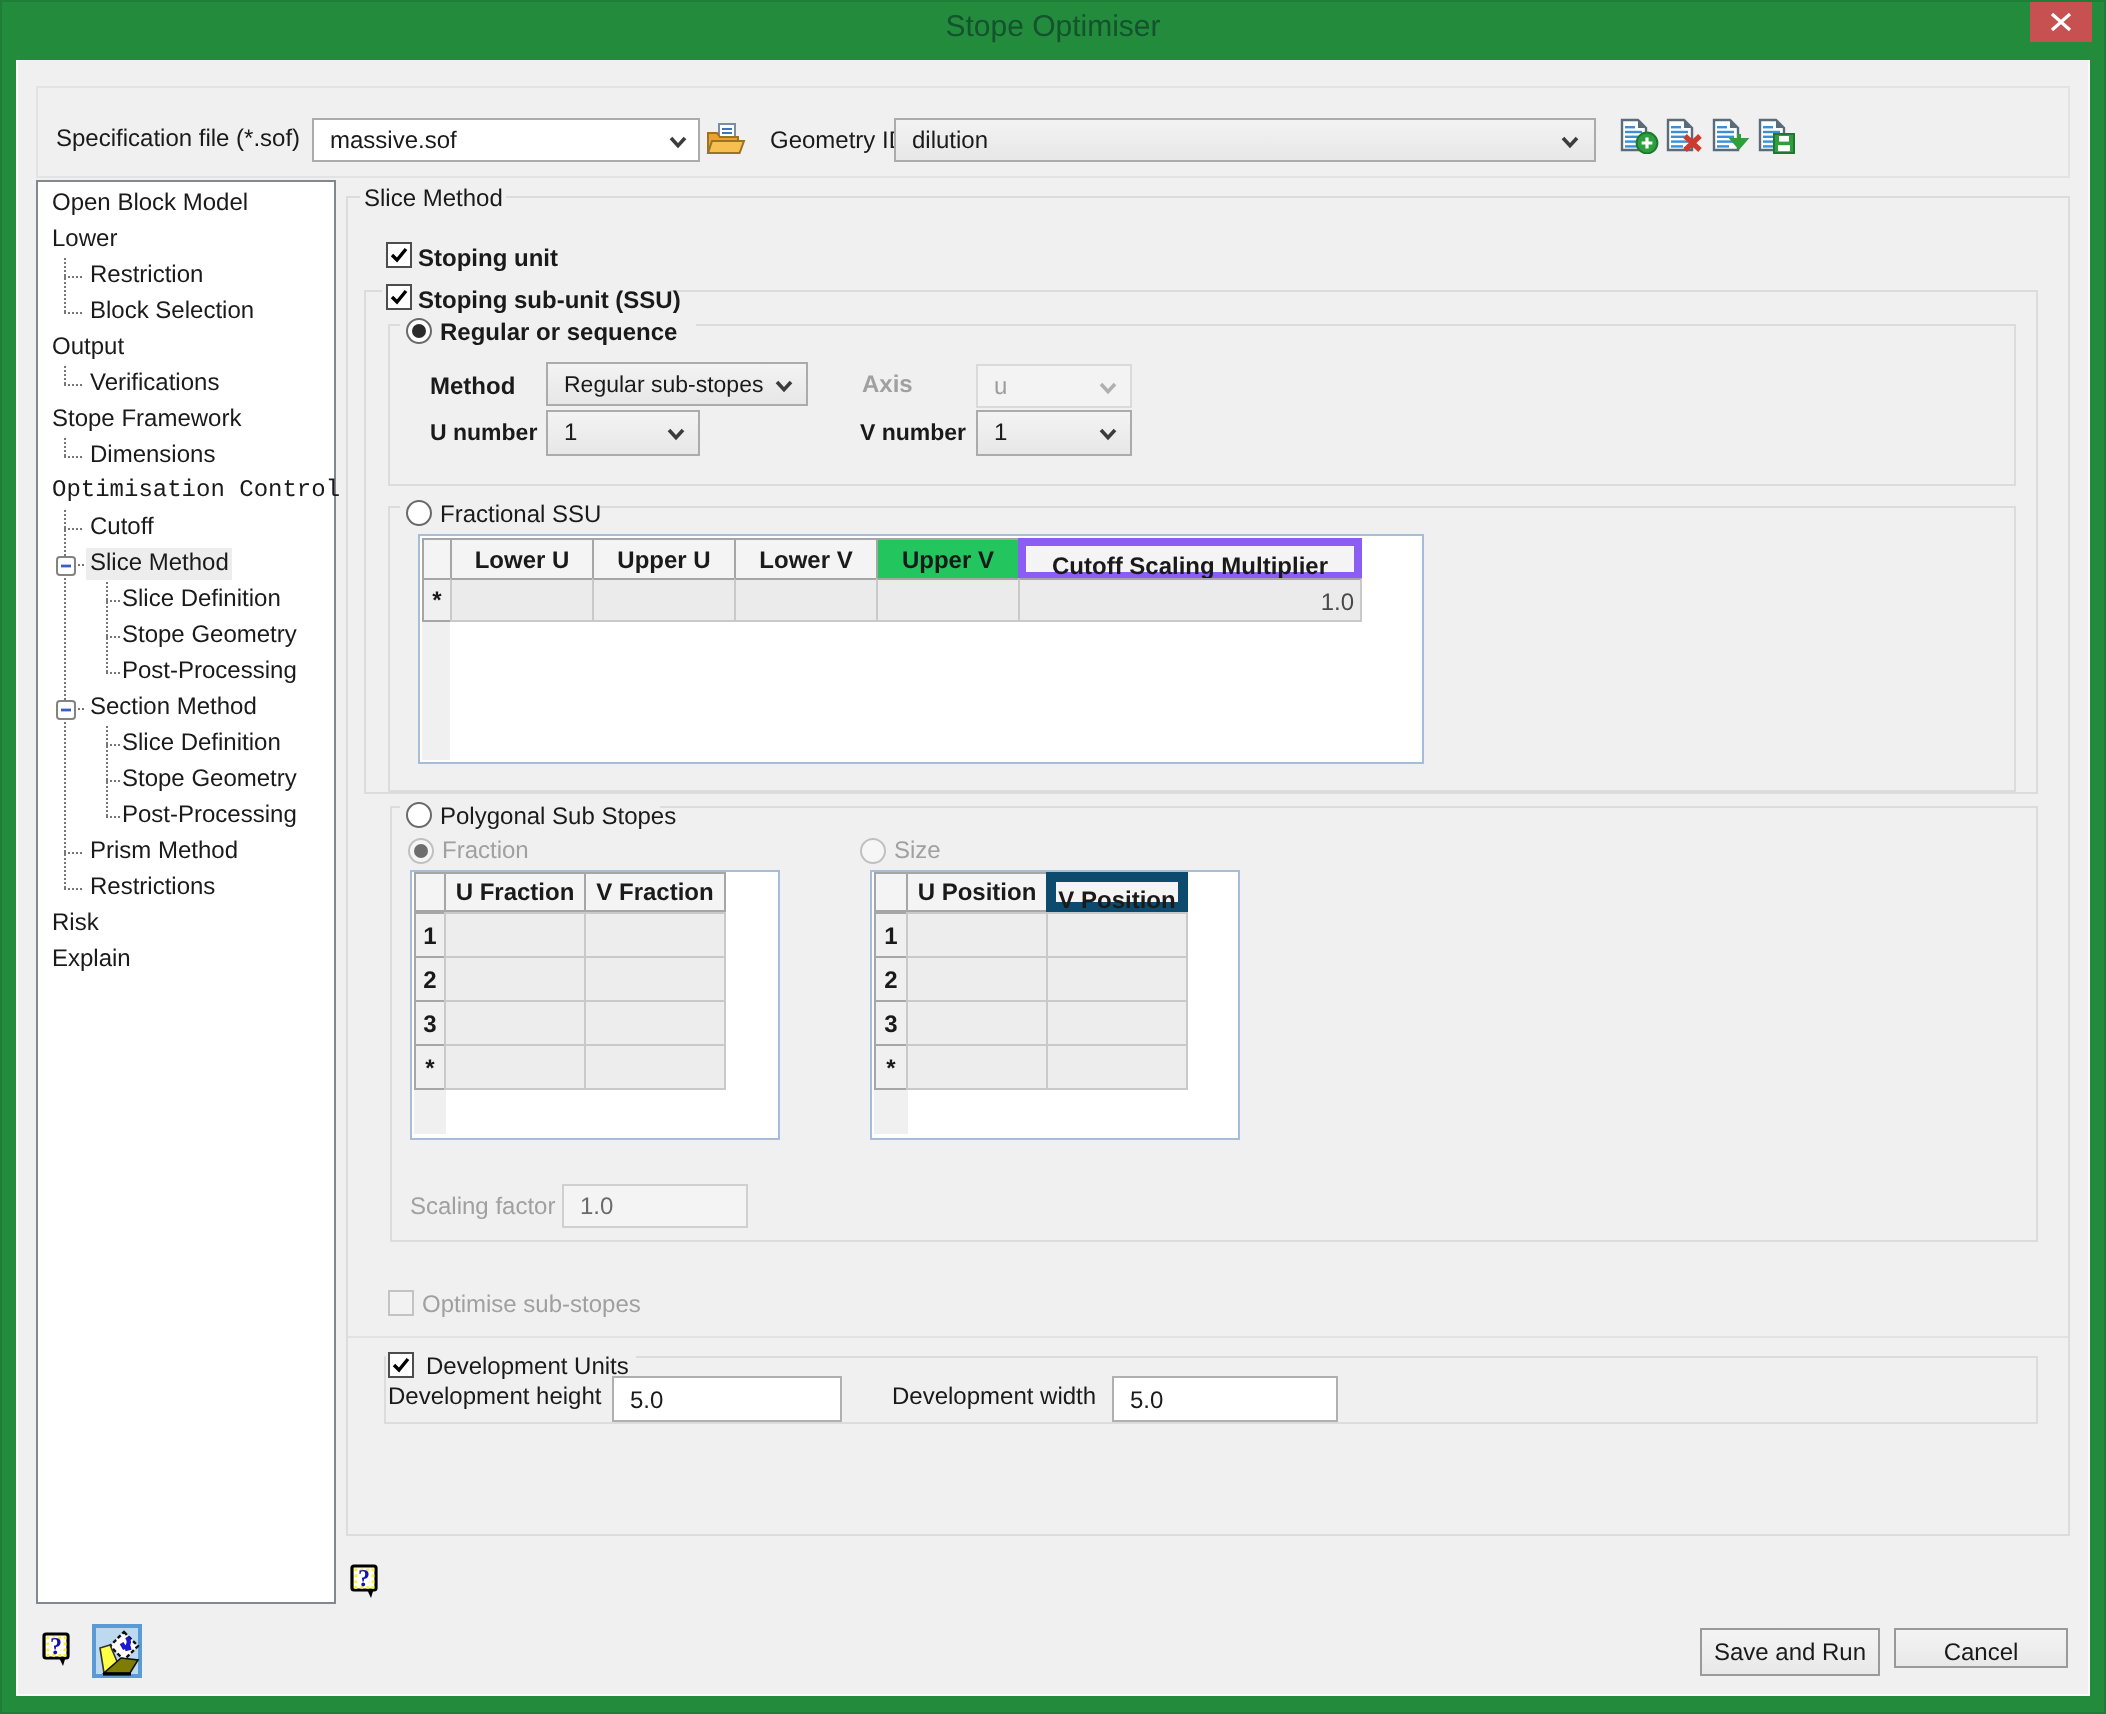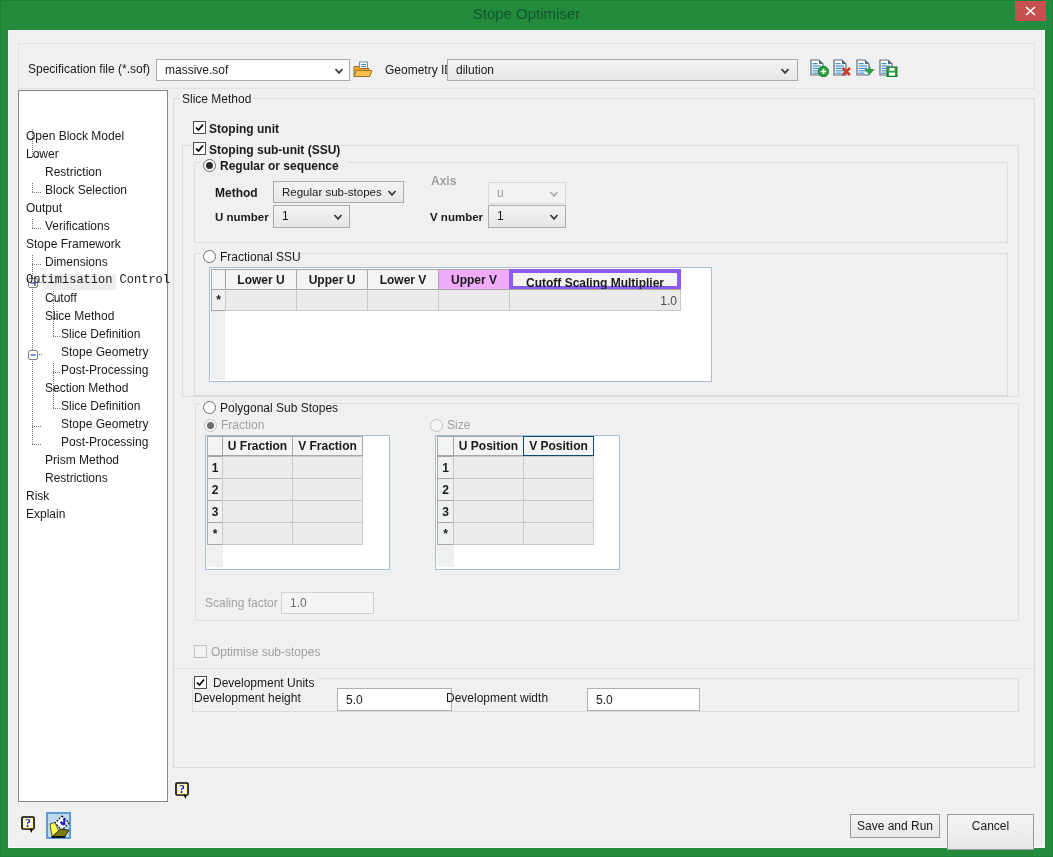--- a/index.html
+++ b/index.html
@@ -6,32 +6,32 @@
 html,body { width:1053px; height:857px; overflow:hidden; }
 body { font-family:"Liberation Sans", sans-serif; font-size:12px; color:#1a1a1a; }
 .abs { position:absolute; }
 .lbl { position:absolute; white-space:nowrap; line-height:14px; }
 .b { font-weight:bold; }
 .dis { color:#a0a0a0; }
 .combo { position:absolute; background:linear-gradient(#f3f3f3,#e7e7e7); border:1px solid #ababab; }
 .combow { position:absolute; background:#fff; border:1px solid #ababab; }
 .combod { position:absolute; background:#f3f3f3; border:1px solid #dadada; }
 .ctext { position:absolute; left:8px; top:3px; white-space:nowrap; }
-.tbox { position:absolute; background:#fff; border:1px solid #b0b0b0;margin-left:31px; }
+.tbox { position:absolute; background:#fff; border:1px solid #b0b0b0; }
 .tboxd { position:absolute; background:#f4f4f4; border:1px solid #d0d0d0; }
 .fs { position:absolute; border:1px solid #dcdcdc; }
 .cb { position:absolute; width:13px; height:13px; background:#fff; border:1px solid #4d4d4d; }
 .cbd { position:absolute; width:13px; height:13px; background:#f2f2f2; border:1px solid #c3c3c3; }
 .radio { position:absolute; width:13px; height:13px; border-radius:50%; background:#fff; border:1px solid #6a6a6a; }
 .radiod { position:absolute; width:13px; height:13px; border-radius:50%; background:#f6f6f6; border:1px solid #c0c0c0; }
 .rdot { position:absolute; left:2px; top:2px; width:7px; height:7px; border-radius:50%; background:#2b2b2b; }
 .rdotd { position:absolute; left:2px; top:2px; width:7px; height:7px; border-radius:50%; background:#6e6e6e; }
 .gridbox { position:absolute; background:#fff; border:1px solid #a7bcd9; }
 .btn { position:absolute; background:linear-gradient(#f4f4f4,#e8e8e8); border:1px solid #9a9a9a; text-align:center; color:#1a1a1a; }
-.treeitem { position:absolute; white-space:nowrap; line-height:15px;margin-top:35px; }
+.treeitem { position:absolute; white-space:nowrap; line-height:15px; }
 </style>
 </head>
 <body>
 <div class="abs" style="left:0;top:0;width:1053px;height:857px;background:#228c3c;box-shadow:inset 0 0 0 1px #1e7e35;"></div>
 <div class="abs" style="left:8px;top:30px;width:1037px;height:818px;background:#f0f0f0;border:1px solid #fbfbfb;border-top:none;"></div>
 <div class="lbl" style="left:0;top:7px;width:1053px;text-align:center;font-size:15px;color:#14532d;">Stope Optimiser</div>
 <div class="abs" style="left:1015px;top:1px;width:31px;height:20px;background:#c75050;">
 <svg width="31" height="20">
       <path d="M11 6 L20 14 M20 6 L11 14" stroke="#fff" stroke-width="1.6" fill="none"></path>
     </svg>
@@ -176,21 +176,21 @@
     <div class="rdot"></div>
   </div>
 <div class="lbl b" style="left:220px;top:159px;">Regular or sequence</div>
 <div class="lbl b" style="left:215px;top:186px;">Method</div>
 <div class="combo" style="left:273px;top:181px;width:131px;height:22px;">
     <div class="ctext" style=""><span style="font-size:11.5px">Regular sub-stopes</span></div>
     <svg style="position:absolute;right:5px;top:5px;" width="12" height="12">
       <path d="M2.5 4 L6 7.8 L9.5 4" stroke="#3c3c3c" stroke-width="1.8" fill="none"></path>
     </svg>
   </div>
-<div class="lbl b dis" style="left:431px;top:174px;">Axis</div>
+<div class="lbl b dis" style="left:431px;top:185px;">Axis</div>
 <div class="combod" style="left:488px;top:182px;width:78px;height:22px;">
     <div class="ctext" style=" color:#9d9d9d;">u</div>
     <svg style="position:absolute;right:5px;top:5px;" width="12" height="12">
       <path d="M2.5 4 L6 7.8 L9.5 4" stroke="#b0b0b0" stroke-width="1.8" fill="none"></path>
     </svg>
   </div>
 <div class="lbl b" style="left:215px;top:210px;font-size:11.5px;">U number</div>
 <div class="combo" style="left:273px;top:205px;width:77px;height:23px;">
     <div class="ctext" style="">1</div>
     <svg style="position:absolute;right:5px;top:5px;" width="12" height="12">
@@ -211,21 +211,21 @@
 <div class="gridbox" style="left:209px;top:267px;width:503px;height:115px;"></div>
 <div class="abs" style="left:211px;top:269px;width:14px;height:111px;background:#f0f0f0;"></div>
 <div class="abs" style="left:211px;top:269px;width:15px;height:21px;background:#f4f4f4;border:1px solid #a6a6a6;"></div>
 <div class="abs" style="left:211px;top:289px;width:15px;height:22px;background:#f0f0f0;border:1px solid #a6a6a6;text-align:center;font-weight:bold;line-height:21px;">*</div>
 <div class="abs" style="left:225px;top:269px;width:72px;height:21px;background:#f4f4f4;border:1px solid #a6a6a6;text-align:center;font-weight:bold;line-height:20px;">Lower U</div>
 <div class="abs" style="left:225px;top:289px;width:72px;height:22px;background:#ebebeb;border:1px solid #c9c9c9;border-top:1px solid #a6a6a6;"></div>
 <div class="abs" style="left:296px;top:269px;width:72px;height:21px;background:#f4f4f4;border:1px solid #a6a6a6;text-align:center;font-weight:bold;line-height:20px;">Upper U</div>
 <div class="abs" style="left:296px;top:289px;width:72px;height:22px;background:#ebebeb;border:1px solid #c9c9c9;border-top:1px solid #a6a6a6;"></div>
 <div class="abs" style="left:367px;top:269px;width:72px;height:21px;background:#f4f4f4;border:1px solid #a6a6a6;text-align:center;font-weight:bold;line-height:20px;">Lower V</div>
 <div class="abs" style="left:367px;top:289px;width:72px;height:22px;background:#ebebeb;border:1px solid #c9c9c9;border-top:1px solid #a6a6a6;"></div>
-<div class="abs" style="left:438px;top:269px;width:72px;height:21px;background:#f0abfc;border:1px solid #a6a6a6;text-align:center;font-weight:bold;line-height:20px;">Upper V</div>
+<div class="abs" style="left:438px;top:269px;width:72px;height:21px;background:#22c55e;border:1px solid #a6a6a6;text-align:center;font-weight:bold;line-height:20px;">Upper V</div>
 <div class="abs" style="left:438px;top:289px;width:72px;height:22px;background:#ebebeb;border:1px solid #c9c9c9;border-top:1px solid #a6a6a6;"></div>
 <div class="abs" style="left:509px;top:269px;width:172px;height:21px;background:#f4f4f4;border:4px solid #8b5cf6;text-align:center;font-weight:bold;line-height:20px;">Cutoff Scaling Multiplier</div>
 <div class="abs" style="left:509px;top:289px;width:172px;height:22px;background:#ebebeb;border:1px solid #c9c9c9;border-top:1px solid #a6a6a6;">
     <div style="position:absolute;right:3px;top:4px;color:#4a4a4a;">1.0</div>
   </div>
 <div class="fs" style="left:195px;top:403px;width:824px;height:218px;"></div>
 <div class="abs" style="left:200px;top:398px;width:130px;height:11px;background:#f0f0f0;"></div>
 <div class="radio" style="left:203px;top:401px;"></div>
 <div class="lbl" style="left:220px;top:401px;">Polygonal Sub Stopes</div>
 <div class="radiod" style="left:204px;top:419px;">
@@ -248,21 +248,21 @@
 <div class="abs" style="left:207px;top:500px;width:16px;height:23px;background:#f0f0f0;border:1px solid #a6a6a6;text-align:center;font-weight:bold;line-height:22px;">3</div>
 <div class="abs" style="left:222px;top:500px;width:71px;height:23px;background:#ededed;border:1px solid #c9c9c9;"></div>
 <div class="abs" style="left:292px;top:500px;width:71px;height:23px;background:#ededed;border:1px solid #c9c9c9;"></div>
 <div class="abs" style="left:207px;top:522px;width:16px;height:23px;background:#f0f0f0;border:1px solid #a6a6a6;text-align:center;font-weight:bold;line-height:22px;">*</div>
 <div class="abs" style="left:222px;top:522px;width:71px;height:23px;background:#ededed;border:1px solid #c9c9c9;"></div>
 <div class="abs" style="left:292px;top:522px;width:71px;height:23px;background:#ededed;border:1px solid #c9c9c9;"></div>
 <div class="gridbox" style="left:435px;top:435px;width:185px;height:135px;"></div>
 <div class="abs" style="left:437px;top:436px;width:17px;height:131px;background:#f0f0f0;"></div>
 <div class="abs" style="left:437px;top:436px;width:17px;height:20px;background:#f4f4f4;border:1px solid #a6a6a6;"></div>
 <div class="abs" style="left:453px;top:436px;width:71px;height:20px;background:#f4f4f4;border:1px solid #a6a6a6;text-align:center;font-weight:bold;line-height:19px;">U Position</div>
-<div class="abs" style="left:523px;top:436px;width:71px;height:20px;background:#f4f4f4;border:1px solid #0c4a6e;text-align:center;font-weight:bold;line-height:19px;">V Position</div>
+<div class="abs" style="left:523px;top:436px;width:71px;height:20px;background:#f4f4f4;border:5px solid #0c4a6e;text-align:center;font-weight:bold;line-height:19px;">V Position</div>
 <div class="abs" style="left:437px;top:456px;width:17px;height:23px;background:#f0f0f0;border:1px solid #a6a6a6;text-align:center;font-weight:bold;line-height:22px;">1</div>
 <div class="abs" style="left:453px;top:456px;width:71px;height:23px;background:#ededed;border:1px solid #c9c9c9;"></div>
 <div class="abs" style="left:523px;top:456px;width:71px;height:23px;background:#ededed;border:1px solid #c9c9c9;"></div>
 <div class="abs" style="left:437px;top:478px;width:17px;height:23px;background:#f0f0f0;border:1px solid #a6a6a6;text-align:center;font-weight:bold;line-height:22px;">2</div>
 <div class="abs" style="left:453px;top:478px;width:71px;height:23px;background:#ededed;border:1px solid #c9c9c9;"></div>
 <div class="abs" style="left:523px;top:478px;width:71px;height:23px;background:#ededed;border:1px solid #c9c9c9;"></div>
 <div class="abs" style="left:437px;top:500px;width:17px;height:23px;background:#f0f0f0;border:1px solid #a6a6a6;text-align:center;font-weight:bold;line-height:22px;">3</div>
 <div class="abs" style="left:453px;top:500px;width:71px;height:23px;background:#ededed;border:1px solid #c9c9c9;"></div>
 <div class="abs" style="left:523px;top:500px;width:71px;height:23px;background:#ededed;border:1px solid #c9c9c9;"></div>
 <div class="abs" style="left:437px;top:522px;width:17px;height:23px;background:#f0f0f0;border:1px solid #a6a6a6;text-align:center;font-weight:bold;line-height:22px;">*</div>
@@ -336,13 +336,13 @@
 </svg></div>
 <div class="abs" style="left:46px;top:812px;width:25px;height:27px;background:#bdd9ef;border:2px solid #5b9bd5;"></div>
 <div class="abs" style="left:48px;top:814px;"><svg width="22" height="24" viewBox="0 0 22 24">
 <polygon points="14,2 21,9 14,16 7,9" fill="#fff" stroke="#111" stroke-width="1.2" stroke-dasharray="2 1.2"></polygon>
 <path d="M15.5 4.5 C17 6.5 16.5 9 14.5 10.5 M14.5 10.5 L12.8 7.6 M14.5 10.5 L17.5 9.8" stroke="#1a1acc" stroke-width="2.2" fill="none"></path>
 <polygon points="2,10 7,8.5 11.5,19 4,22.5" fill="#ffff44" stroke="#333" stroke-width="0.8"></polygon>
 <polygon points="4,22.5 17,22.5 21,16 12.5,15" fill="#7d7d05" stroke="#111" stroke-width="0.8"></polygon>
 <path d="M3.5 23 L17.5 23" stroke="#000" stroke-width="1.6"></path>
 </svg></div>
 <div class="btn" style="left:850px;top:814px;width:90px;height:24px;line-height:22px;">Save and Run</div>
-<div class="btn" style="left:947px;top:814px;width:87px;height:36px;line-height:22px;">Cancel</div>
+<div class="btn" style="left:947px;top:814px;width:87px;height:20px;line-height:22px;">Cancel</div>
 
 </body></html>

